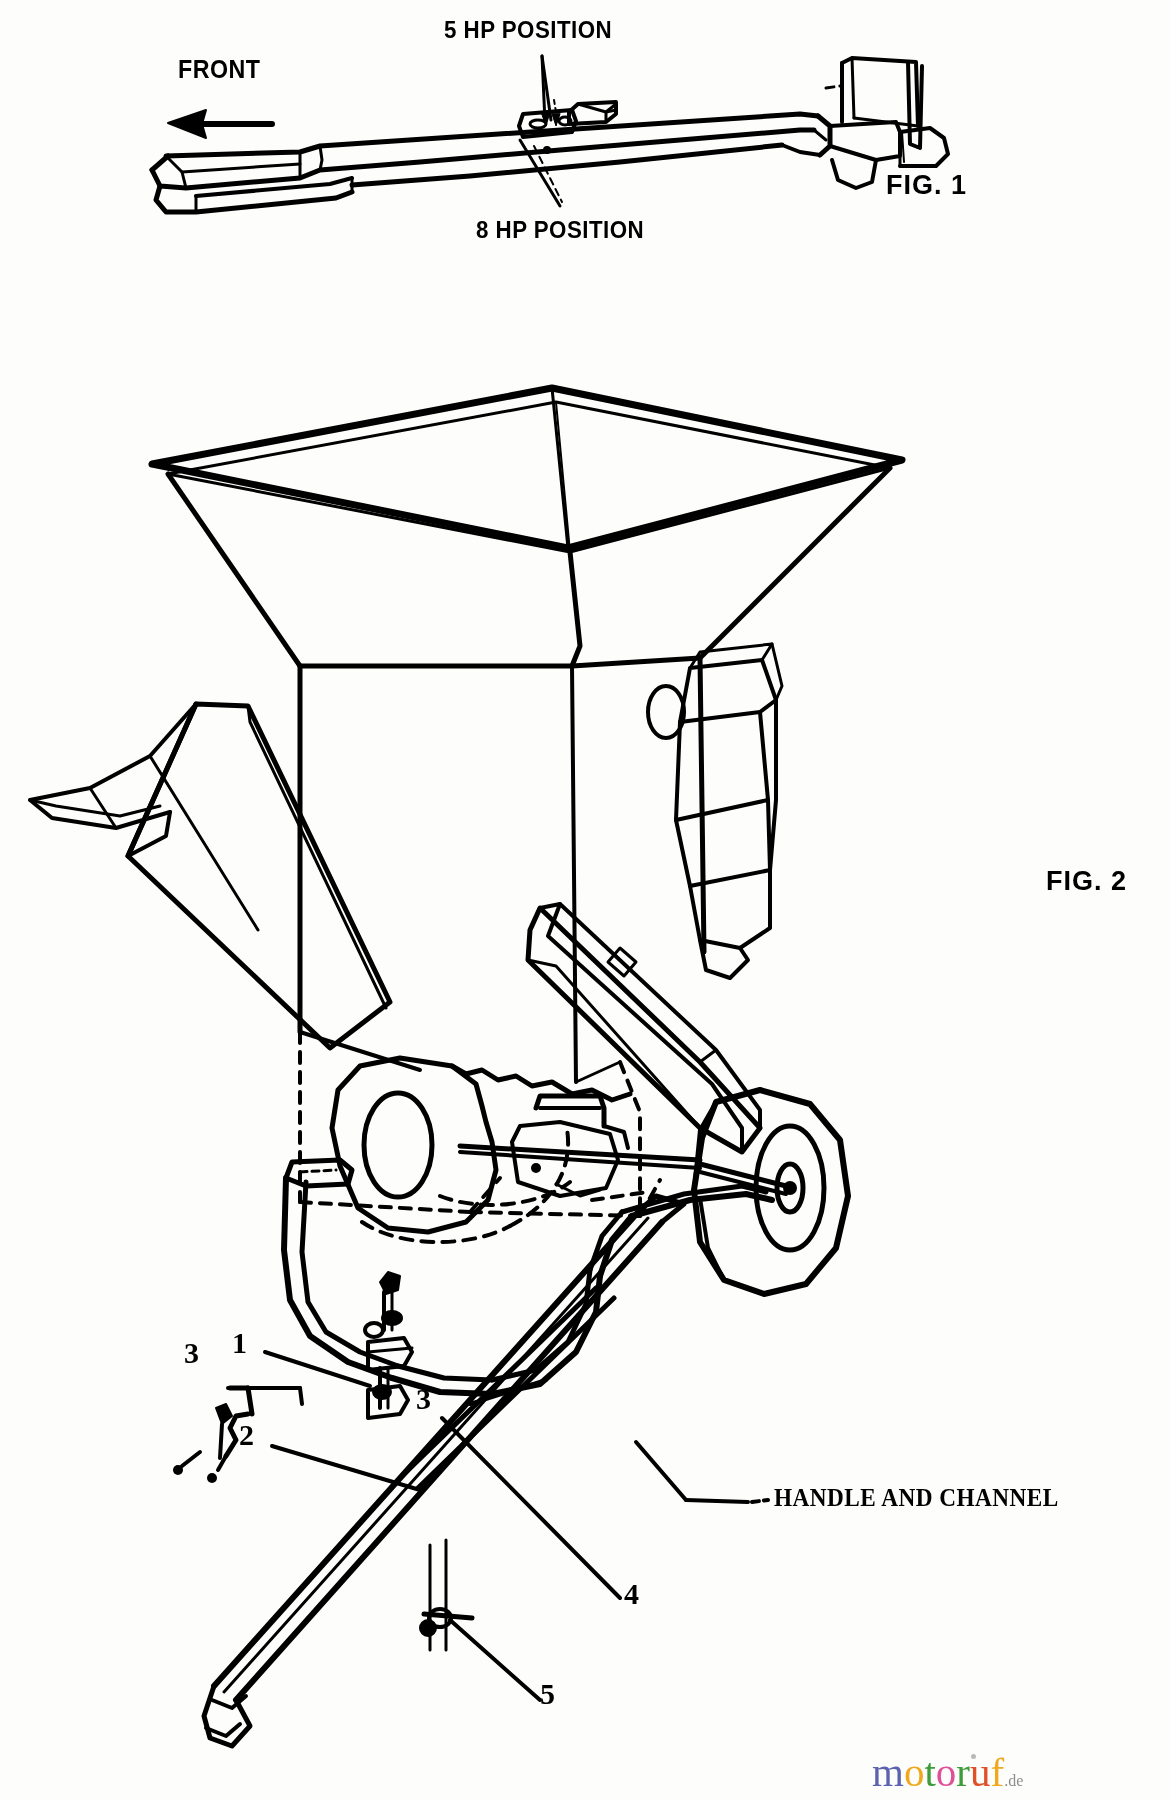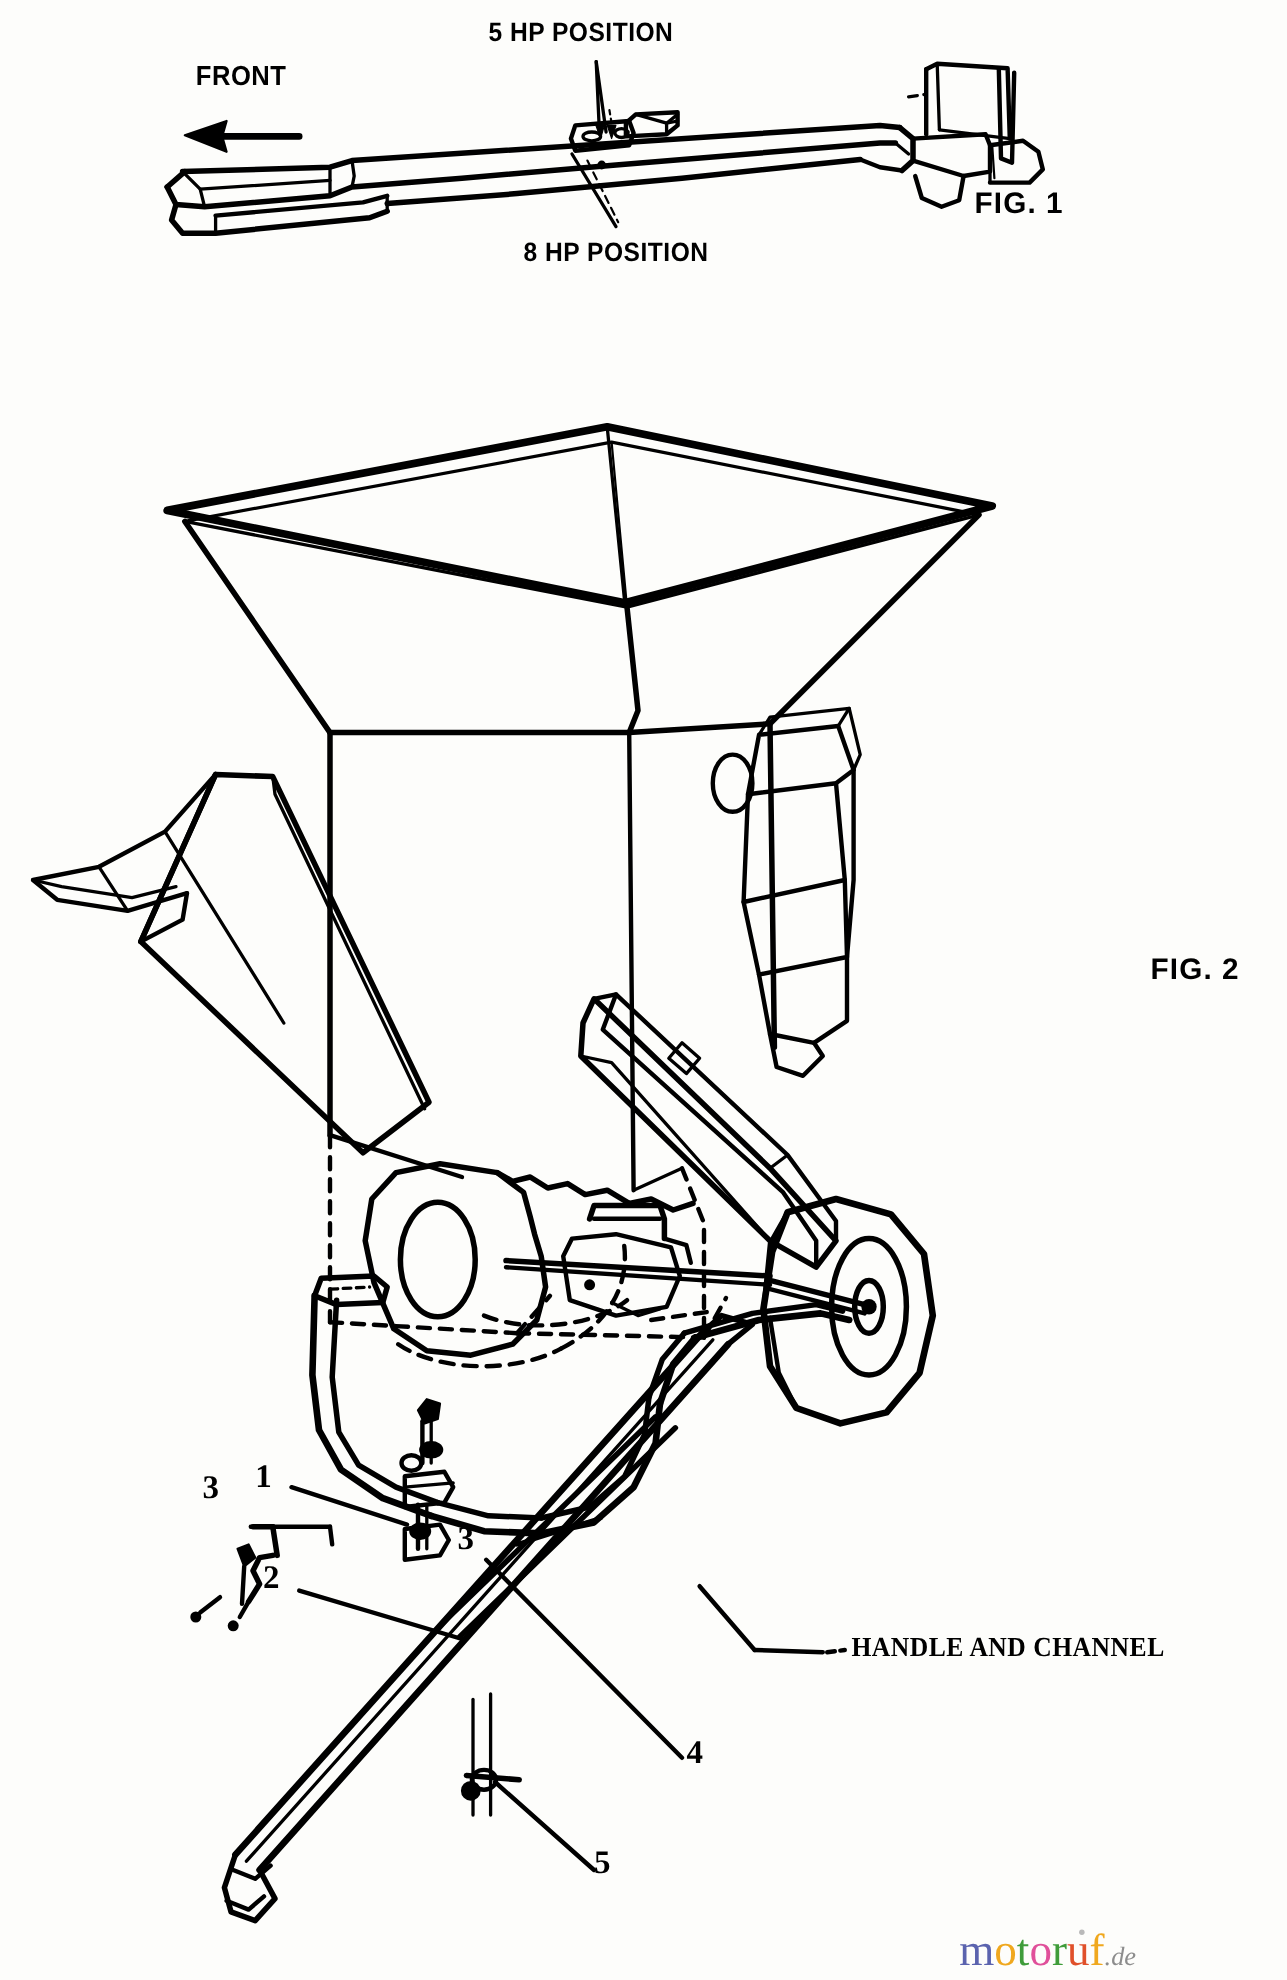--- a/index.html
+++ b/index.html
@@ -66,23 +66,22 @@
     position: absolute;
     left: 872px;
     top: 1752px;
     font-family: "Liberation Serif", serif;
     font-size: 41px;
     letter-spacing: 0px;
     line-height: 1;
     user-select: none;
   }
   #watermark .suffix {
-    font-size: 24px;
+    font-size: 16px;
     color: #8d8d8d;
-    font-style: italic;
   }
   #watermark .dot {
     position: absolute;
     right: 47px;
     top: 2px;
     width: 5px;
     height: 5px;
     border-radius: 50%;
     background: #b9b9b9;
   }

